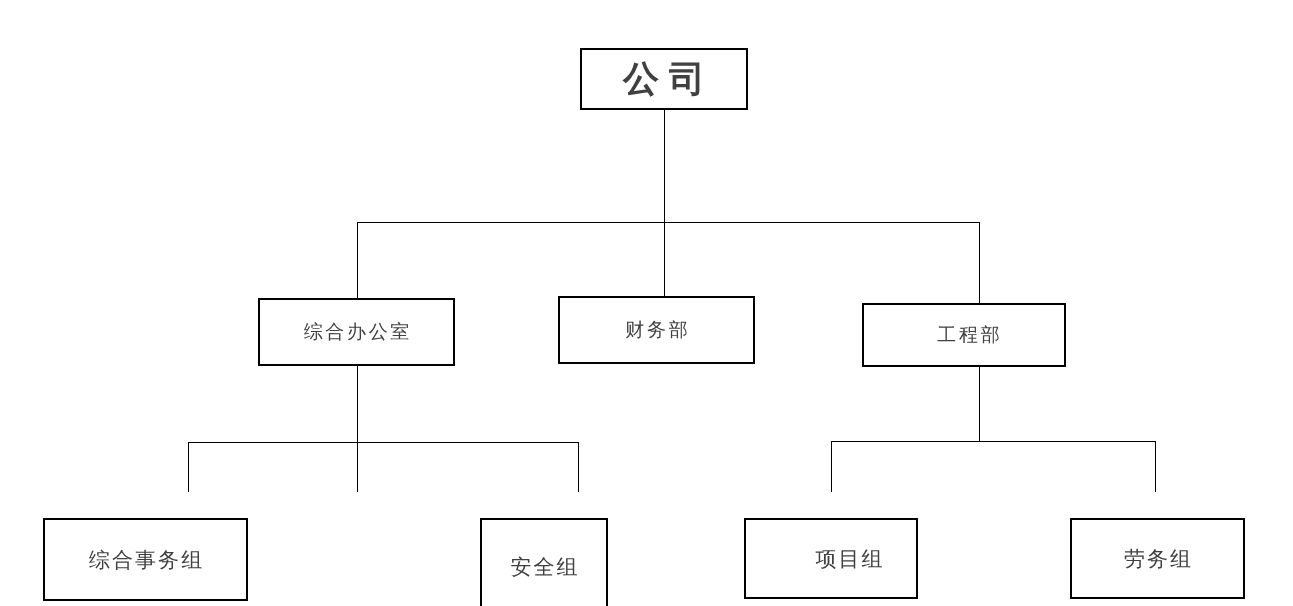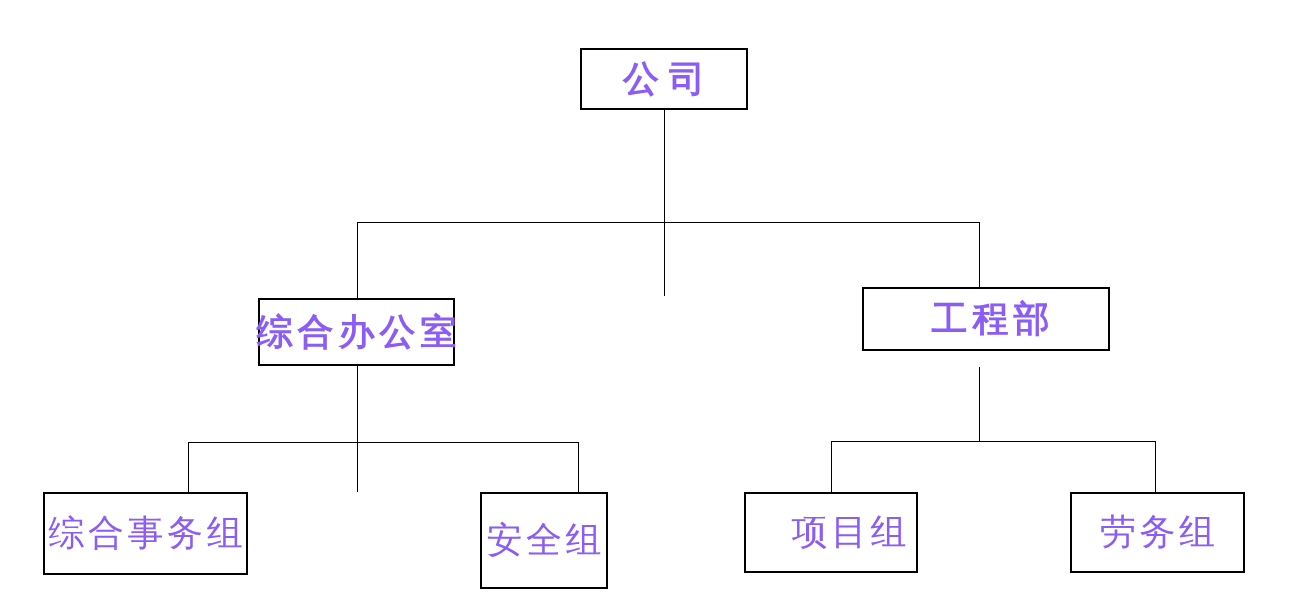--- a/index.html
+++ b/index.html
@@ -6,51 +6,52 @@
     margin: 0;
     padding: 0;
     background: #ffffff;
   }
   .canvas {
     position: relative;
     width: 1293px;
     height: 606px;
     background: #ffffff;
     font-family: "DejaVu Serif", "Liberation Serif", serif;
-    color: #8b5cf6;
+    color: #404040;
     overflow: hidden;
   }
   .node {
     position: absolute;
     box-sizing: border-box;
     border: 2px solid #000000;
     background: #ffffff;
     display: flex;
     align-items: center;
     justify-content: center;
     text-align: center;
     white-space: nowrap;
   }
   .lvl1 {
     font-size: 36px;
     font-weight: bold;
     letter-spacing: 0.28em;
     text-indent: 0.28em;
   }
   .lvl2 {
-    font-size: 36px;
-    font-weight: bold;
+    font-size: 19px;
+    font-weight: normal;
     letter-spacing: 0.14em;
     text-indent: 0.14em;
   }
   .lvl3 {
-    font-size: 36px;
+    font-size: 21px;
     font-weight: normal;
     letter-spacing: 0.10em;
     text-indent: 0.10em;
+    margin-top: 26px;
   }
   .vline {
     position: absolute;
     width: 1px;
     background: #000000;
   }
   .hline {
     position: absolute;
     height: 1px;
     background: #000000;
@@ -78,21 +79,24 @@
   <div class="vline" style="left:831px; top:441px; height:51px;"></div>
   <div class="vline" style="left:1155px; top:441px; height:51px;"></div>
 
   <div class="node lvl1" style="left:580px; top:48px; width:168px; height:62px;">
     <span>公司</span>
   </div>
 
   <div class="node lvl2" style="left:258px; top:298px; width:197px; height:68px;">
     <span>综合办公室</span>
   </div>
-  <div class="node lvl2" style="left:862px; top:287px; width:248px; height:64px;padding-left:9px;">
+  <div class="node lvl2" style="left:558px; top:296px; width:197px; height:68px;">
+    <span>财务部</span>
+  </div>
+  <div class="node lvl2" style="left:862px; top:303px; width:204px; height:64px;padding-left:9px;">
     <span>工程部</span>
   </div>
 
   <div class="node lvl3" style="left:43px; top:492px; width:205px; height:83px;">
     <span>综合事务组</span>
   </div>
   <div class="node lvl3" style="left:480px; top:492px; width:128px; height:97px;">
     <span>安全组</span>
   </div>
   <div class="node lvl3" style="left:744px; top:492px; width:174px; height:81px;padding-left:36px;">

